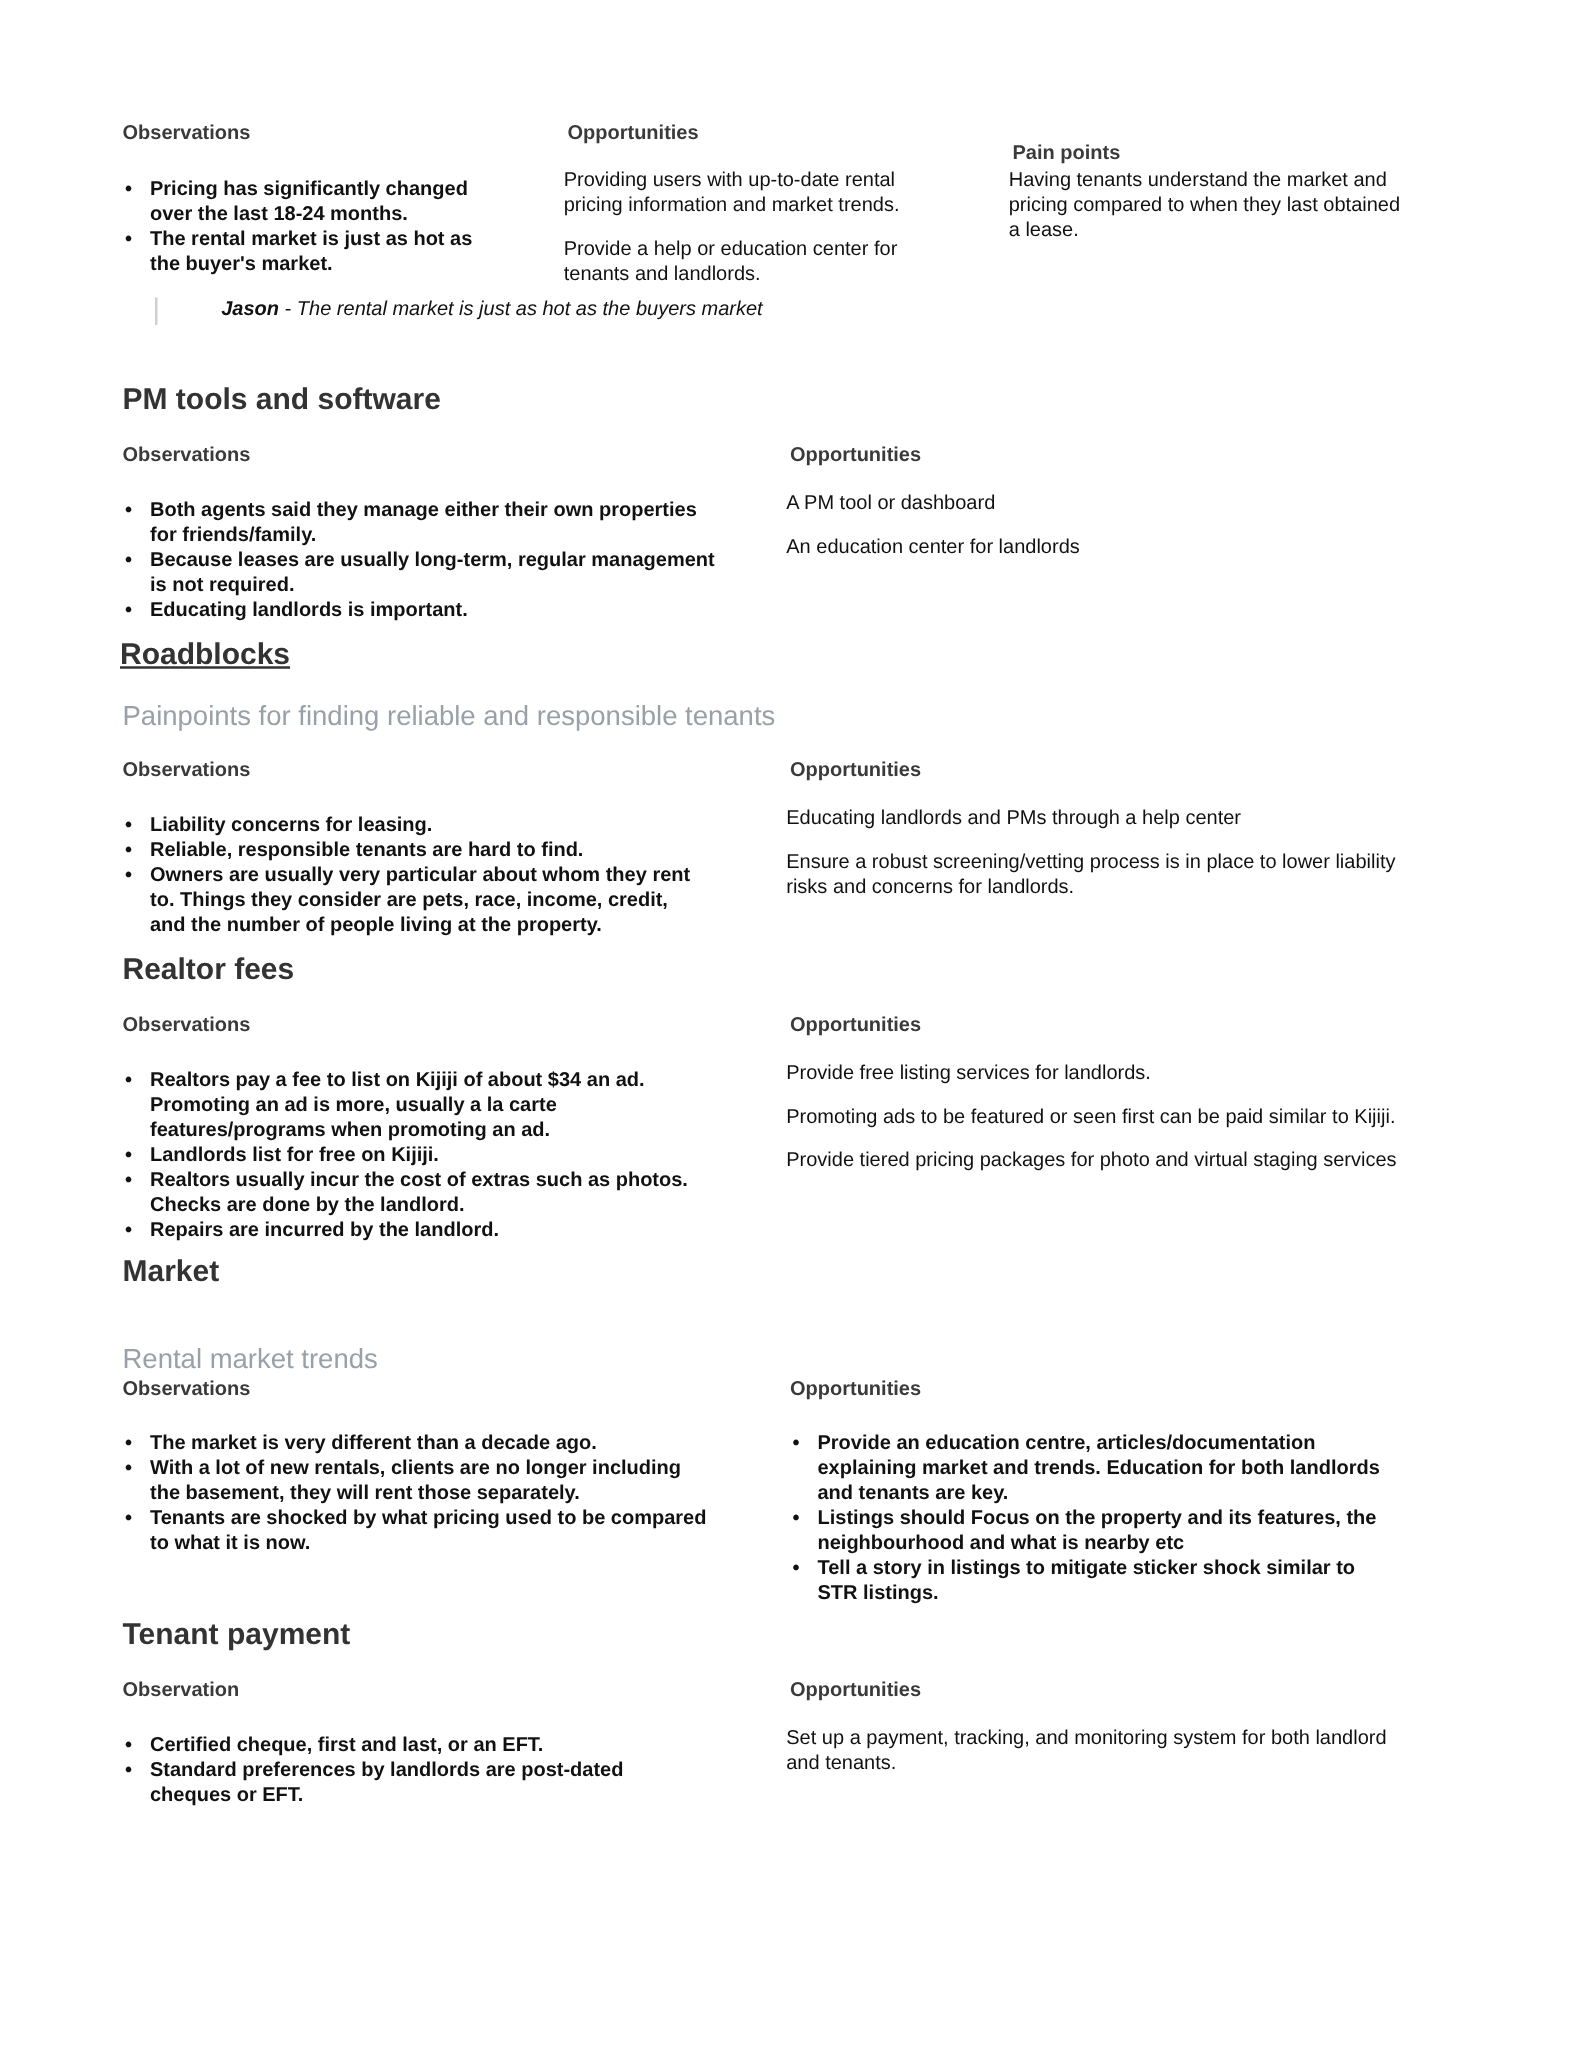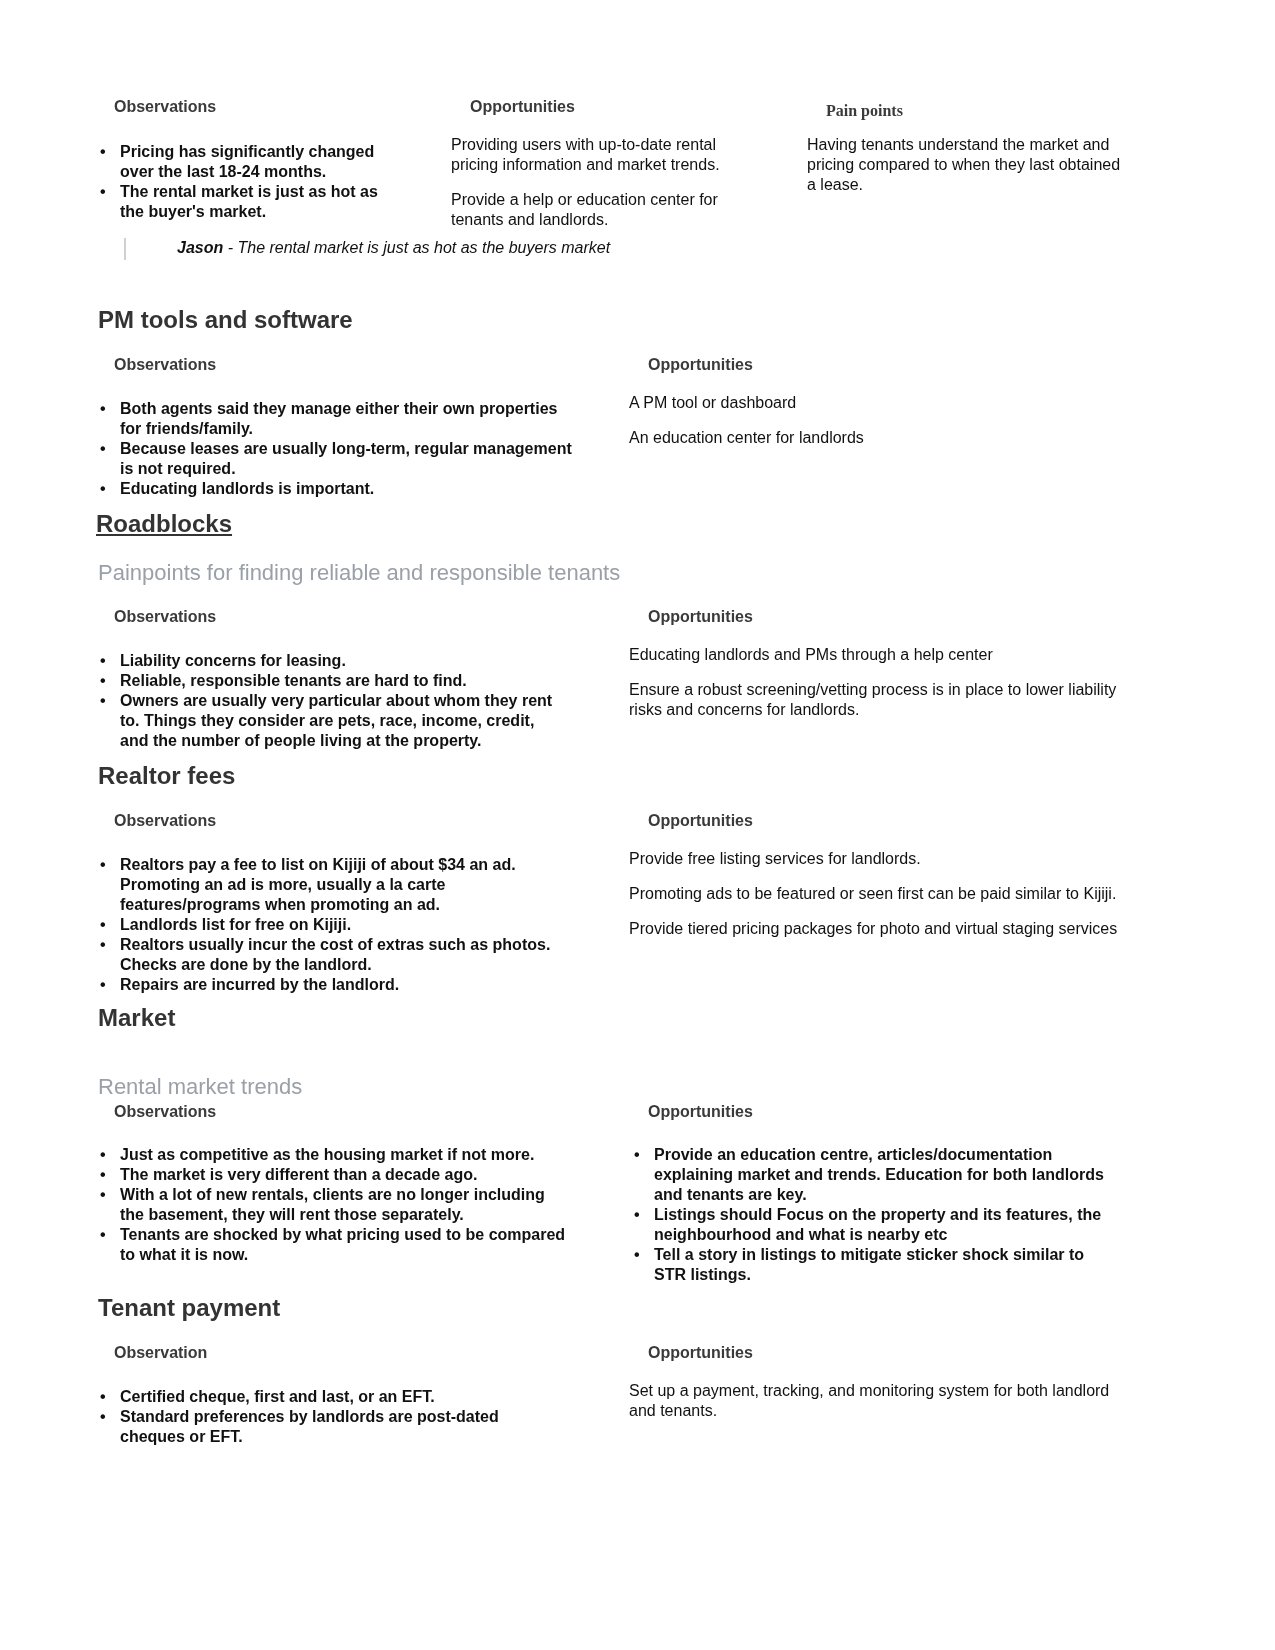--- a/index.html
+++ b/index.html
@@ -1,33 +1,33 @@
 <!DOCTYPE html>
 <html><head>
   <meta charset="utf-8">
   <style>
     html, body { margin: 0; padding: 0; background: #ffffff; }
     body { width: 1275px; height: 1650px; position: relative; font-family: "Liberation Sans", sans-serif; color: #000; }
     .abs { position: absolute; }
-    .colhead { font-weight: bold; font-size: 16px; color: #3a3a3a; margin-left: 16px; }
+    .colhead { font-weight: bold; font-size: 16px; color: #3a3a3a; }
     .h2 { font-weight: bold; font-size: 24px; color: #333333; }
     .sub { font-size: 22px; color: #9aa0a8; }
     ul.bl { margin: 0; padding: 0; list-style: none; }
     ul.bl li { position: relative; padding-left: 22px; font-size: 16px; line-height: 20px; color: #111; font-weight: bold; }
     ul.bl li::before { content: "\2022"; position: absolute; left: 2px; top: 0; font-size: 16px; }
     .para { font-size: 16px; line-height: 20px; color: #111; margin: 0 0 15px 0; }
     .quote { border-left: 2px solid #d0d0d0; padding-left: 51px; font-style: italic; font-size: 16px; color: #111; height: 22px; line-height: 20px; }
     .quote b { font-weight: bold; }
   </style>
 </head>
 <body>
 
 <div class="abs colhead" style="left:98px; top:98px;">Observations</div>
 <div class="abs colhead" style="left:454px; top:98px;">Opportunities</div>
-<div class="abs colhead" style="left:810px; top:102px;font-family:Liberation Serif, serif;">Pain points</div>
+<div class="abs colhead" style="left:810px; top:114px;">Pain points</div>
 
 <ul class="abs bl" style="left:98px; top:142px; width:300px;">
   <li>Pricing has significantly changed over the last 18-24 months.</li>
   <li>The rental market is just as hot as the buyer's market.</li>
 </ul>
 
 <div class="abs" style="left:451px; top:135px; width:290px;">
   <p class="para">Providing users with up-to-date rental pricing information and market trends.</p>
   <p class="para">Provide a help or education center for tenants and landlords.</p>
 </div>
@@ -80,21 +80,20 @@
   <p class="para">Provide free listing services for landlords.</p>
   <p class="para">Promoting ads to be featured or seen first can be paid similar to Kijiji.</p>
   <p class="para">Provide tiered pricing packages for photo and virtual staging services</p>
 </div>
 
 <div class="abs h2" style="left:98px; top:1004px;">Market</div>
 <div class="abs sub" style="left:98px; top:1074px;">Rental market trends</div>
 <div class="abs colhead" style="left:98px; top:1103px;">Observations</div>
 <div class="abs colhead" style="left:632px; top:1103px;">Opportunities</div>
 <ul class="abs bl" style="left:98px; top:1145px; width:470px;">
-  <li>Just as competitive as the housing market if not more.</li>
   <li>The market is very different than a decade ago.</li>
   <li>With a lot of new rentals, clients are no longer including the basement, they will rent those separately.</li>
   <li>Tenants are shocked by what pricing used to be compared to what it is now.</li>
 </ul>
 <ul class="abs bl" style="left:632px; top:1145px; width:480px;">
   <li>Provide an education centre, articles/documentation explaining market and trends. Education for both landlords and tenants are key.</li>
   <li>Listings should Focus on the property and its features, the neighbourhood and what is nearby etc</li>
   <li>Tell a story in listings to mitigate sticker shock similar to STR listings.</li>
 </ul>
 

